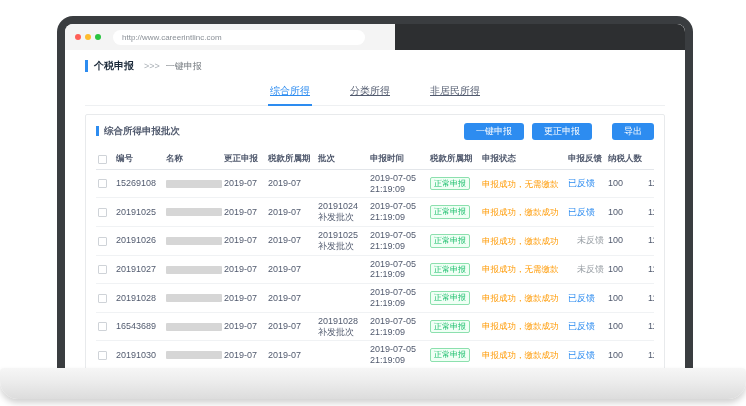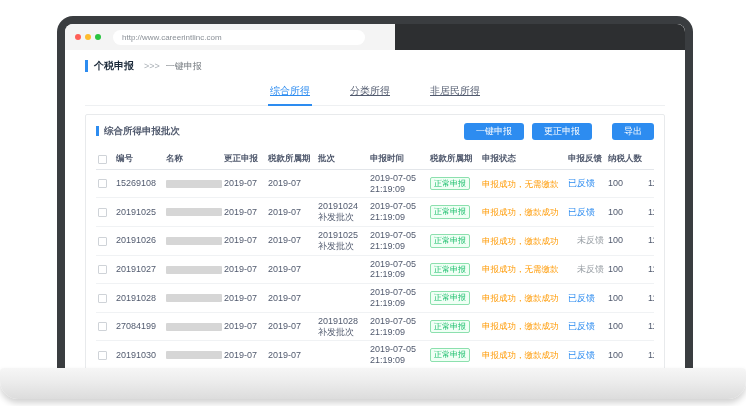--- a/index.html
+++ b/index.html
@@ -202,21 +202,21 @@
    <td></td>
    <td>2019-07-05 21:19:09</td>
    <td><span class="badge">正常申报</span></td>
    <td class="c-status">申报成功，缴款成功</td>
    <td class="fb-done">已反馈</td>
    <td>100</td>
    <td class="c-extra">11</td>
  </tr>
  <tr>
    <td><span class="cb"></span></td>
-   <td>27084199</td>
+   <td>16543689</td>
    <td><span class="name-bar"></span></td>
    <td>2019-07</td>
    <td>2019-07</td>
    <td>20191028 补发批次</td>
    <td>2019-07-05 21:19:09</td>
    <td><span class="badge">正常申报</span></td>
    <td class="c-status">申报成功，缴款成功</td>
    <td class="fb-done">已反馈</td>
    <td>100</td>
    <td class="c-extra">11</td>

